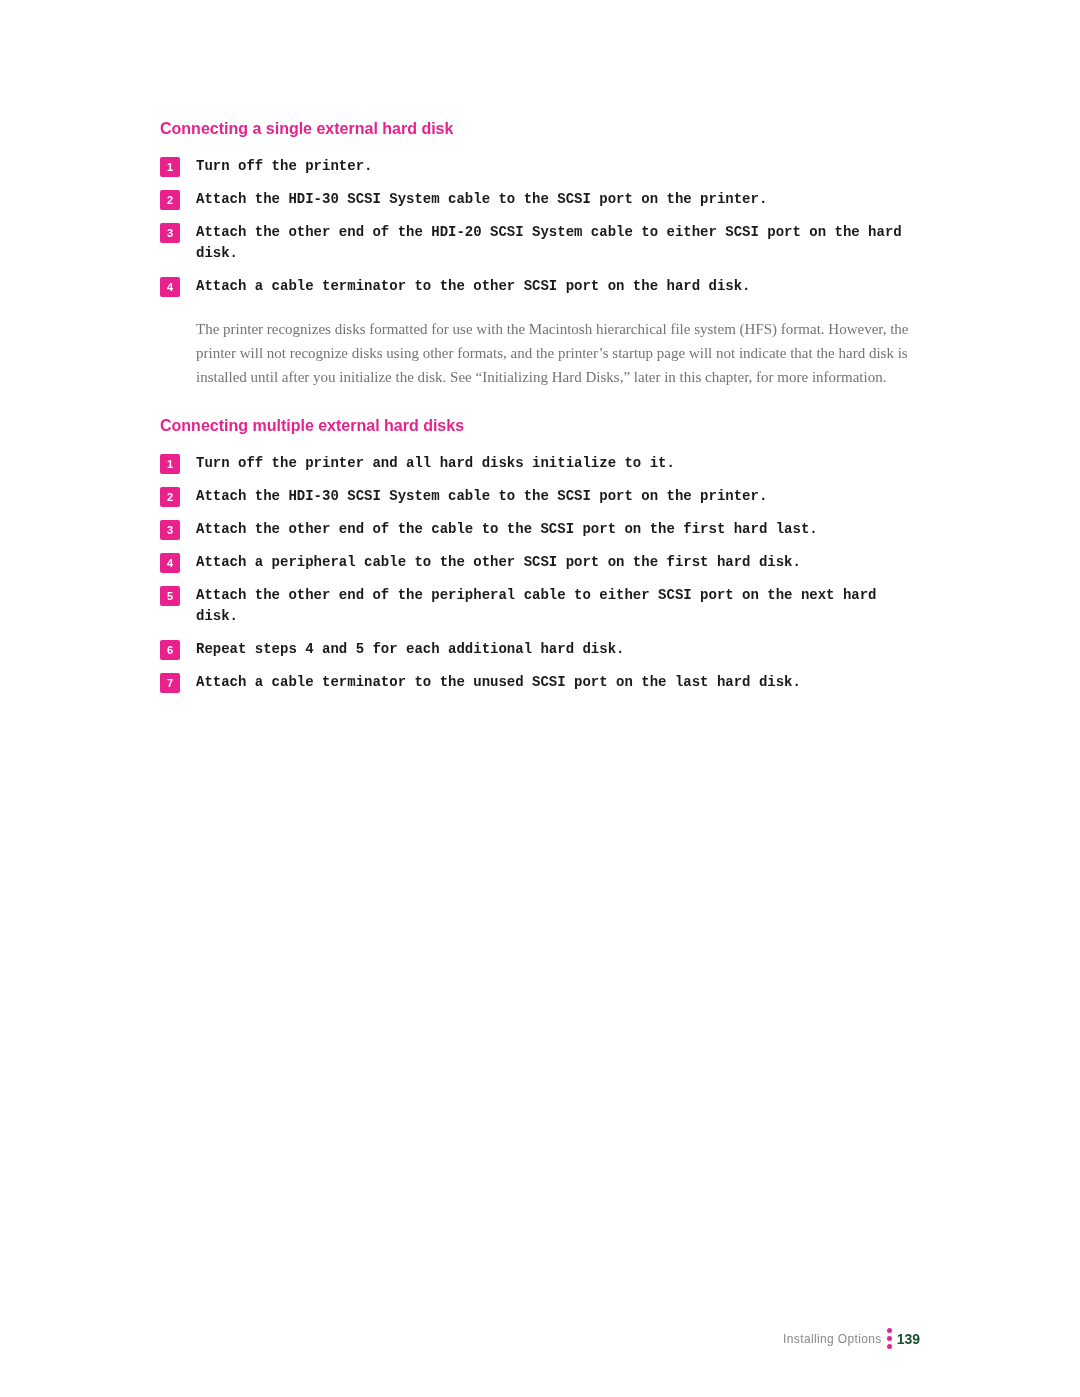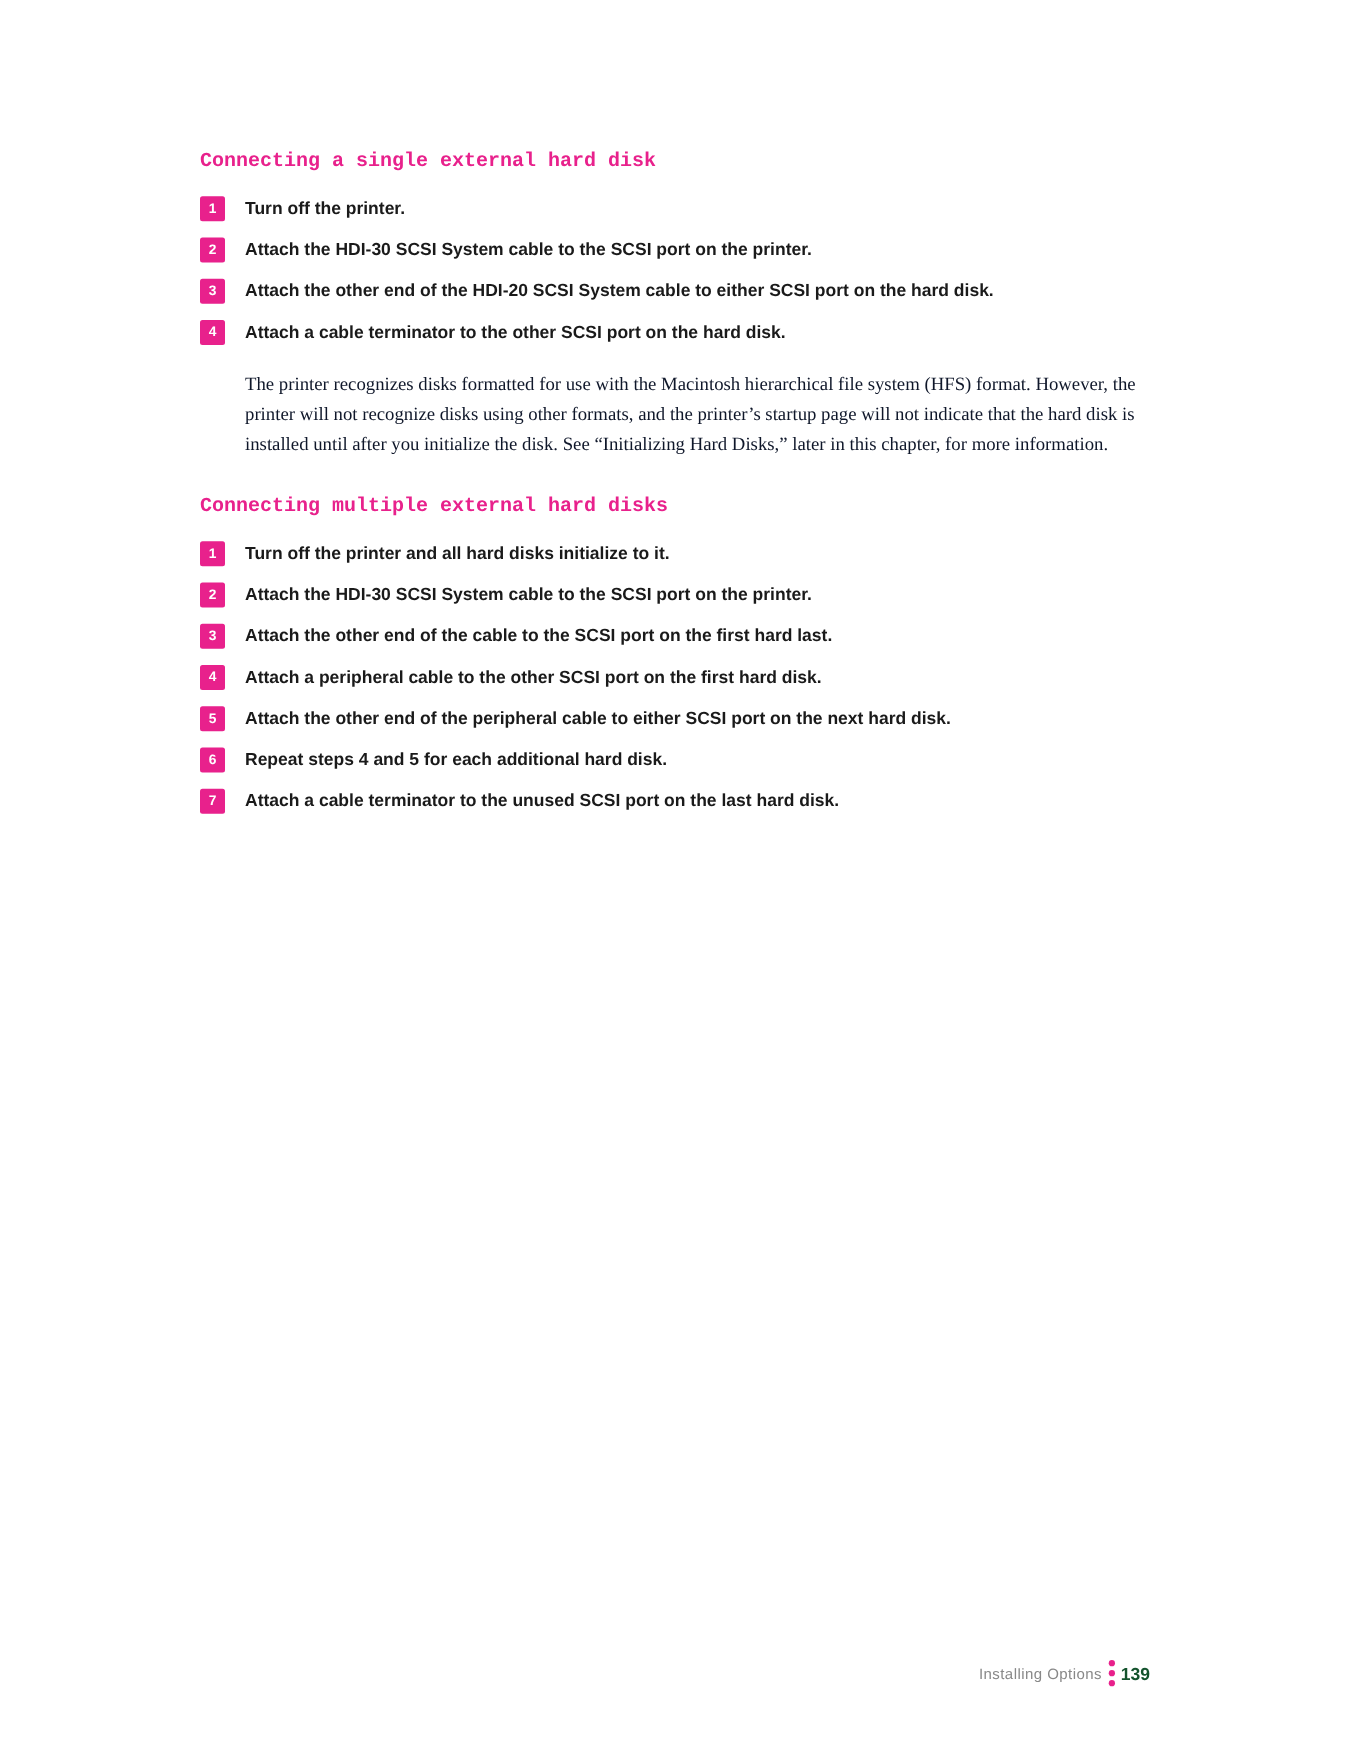--- a/index.html
+++ b/index.html
@@ -17,21 +17,21 @@
       color: #1a1a1a;
       position: relative;
     }
 
     .page-content {
       padding: 120px 160px 80px 160px;
       max-width: 1080px;
     }
 
     .section-title {
-      font-family: Liberation Mono, monospace;
+      font-family: Liberation Sans, sans-serif;
       font-size: 16px;
       font-weight: bold;
       color: #e8218c;
       margin-bottom: 18px;
     }
 
     .steps-list {
       list-style: none;
       margin-bottom: 20px;
     }
@@ -59,26 +59,27 @@
       font-family: Arial, Helvetica, sans-serif;
       border-radius: 2px;
       min-width: 20px;
       margin-right: 16px;
       margin-top: 1px;
     }
 
     .step-text {
       flex: 1;
       line-height: 1.5;
+      font-family: Liberation Mono, monospace;
     }
 
     .body-text {
       font-family: 'Times New Roman', Times, serif;
       font-size: 15px;
-      color: #0f172a;
+      color: #737373;
       line-height: 1.6;
       margin-bottom: 28px;
       margin-left: 36px;
     }
 
     .section-gap {
       margin-bottom: 24px;
     }
 
     .footer {

